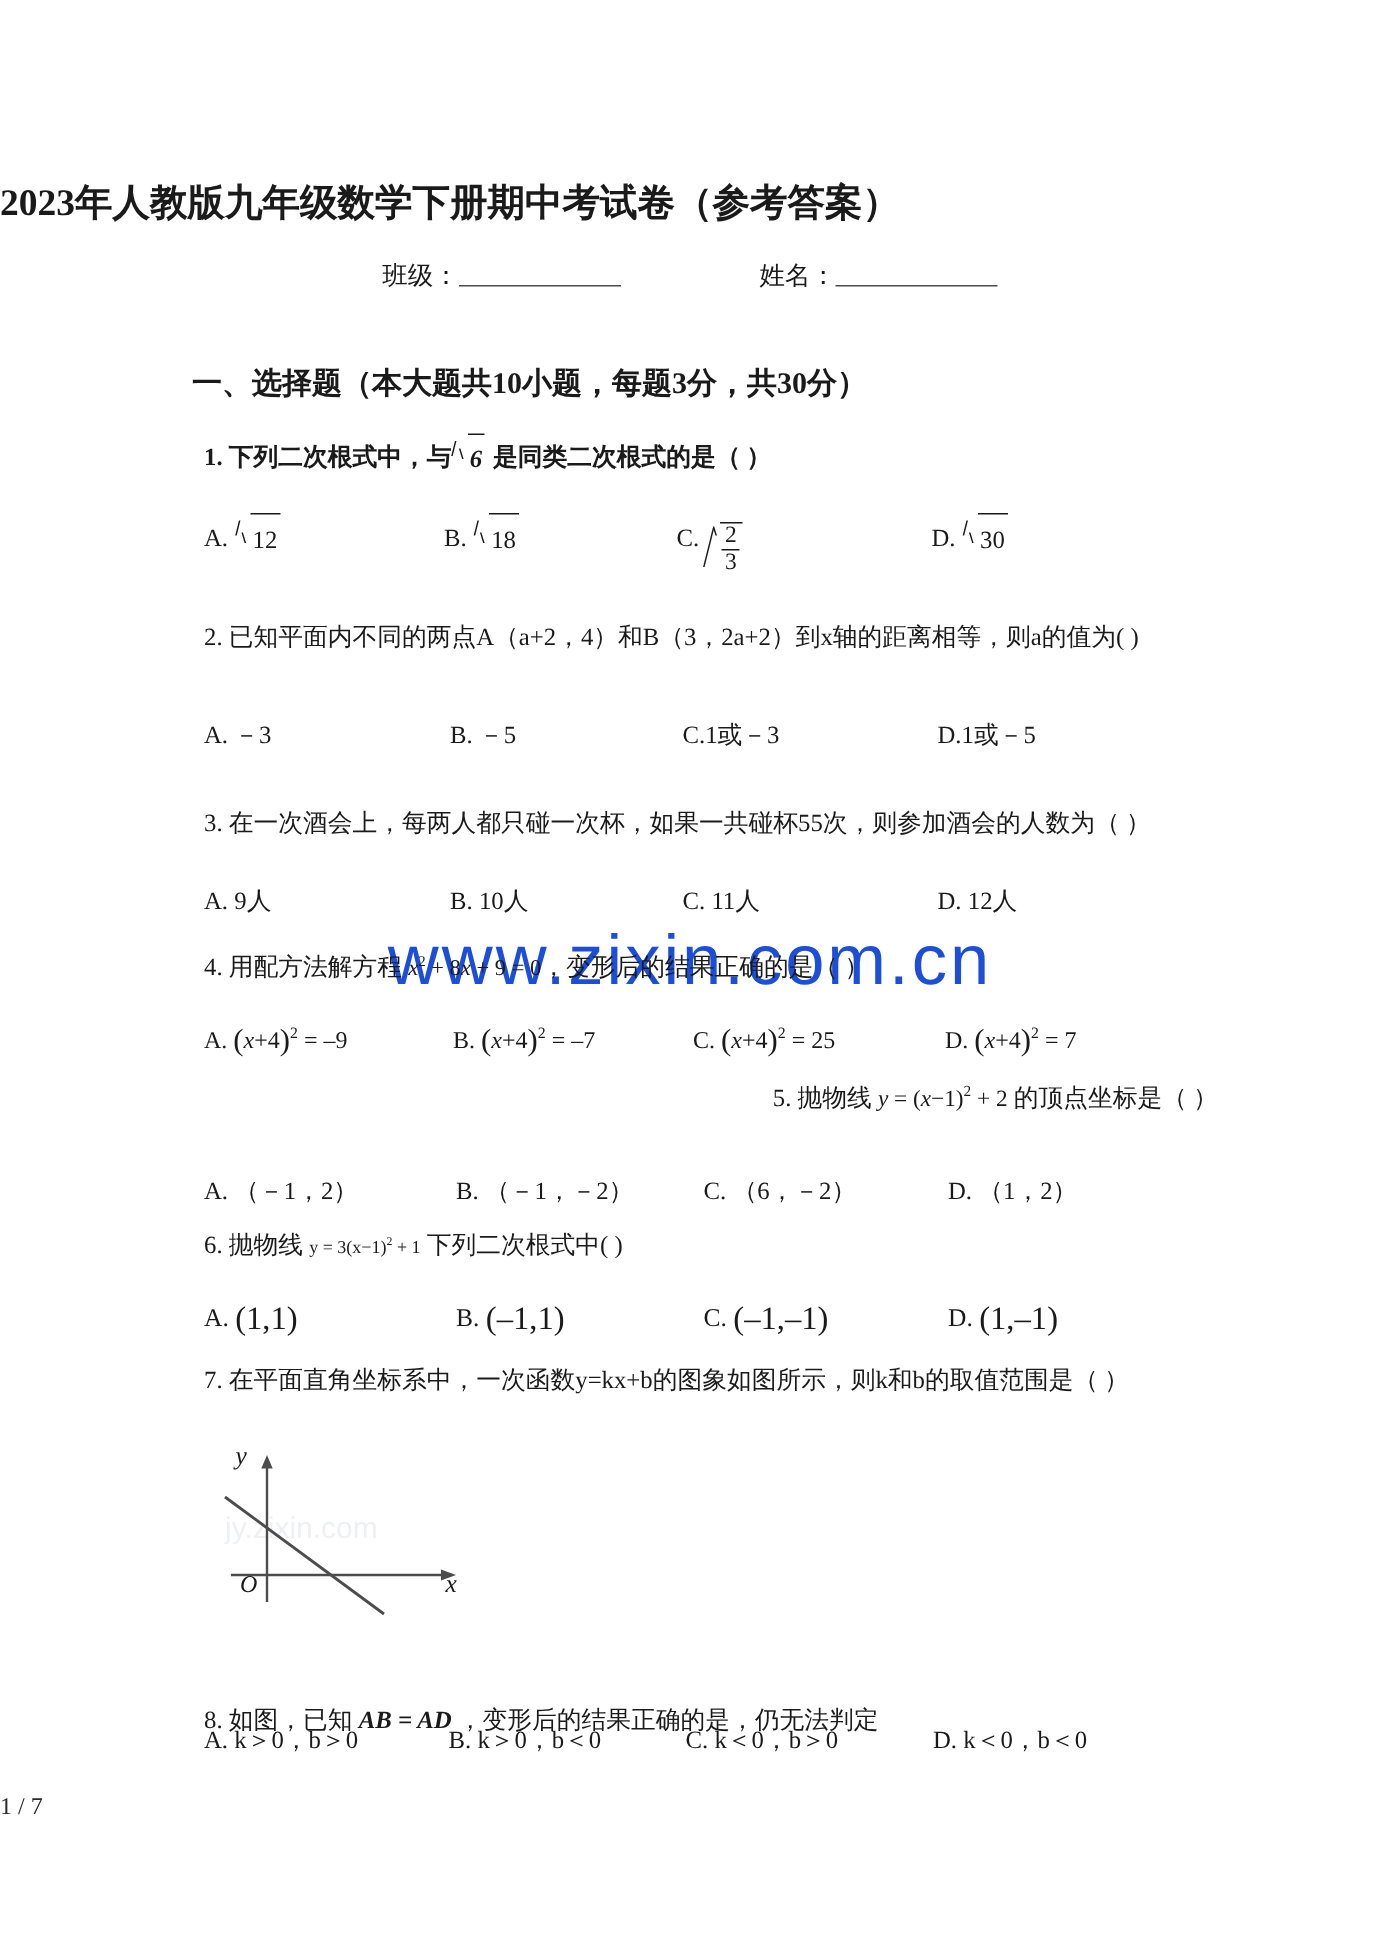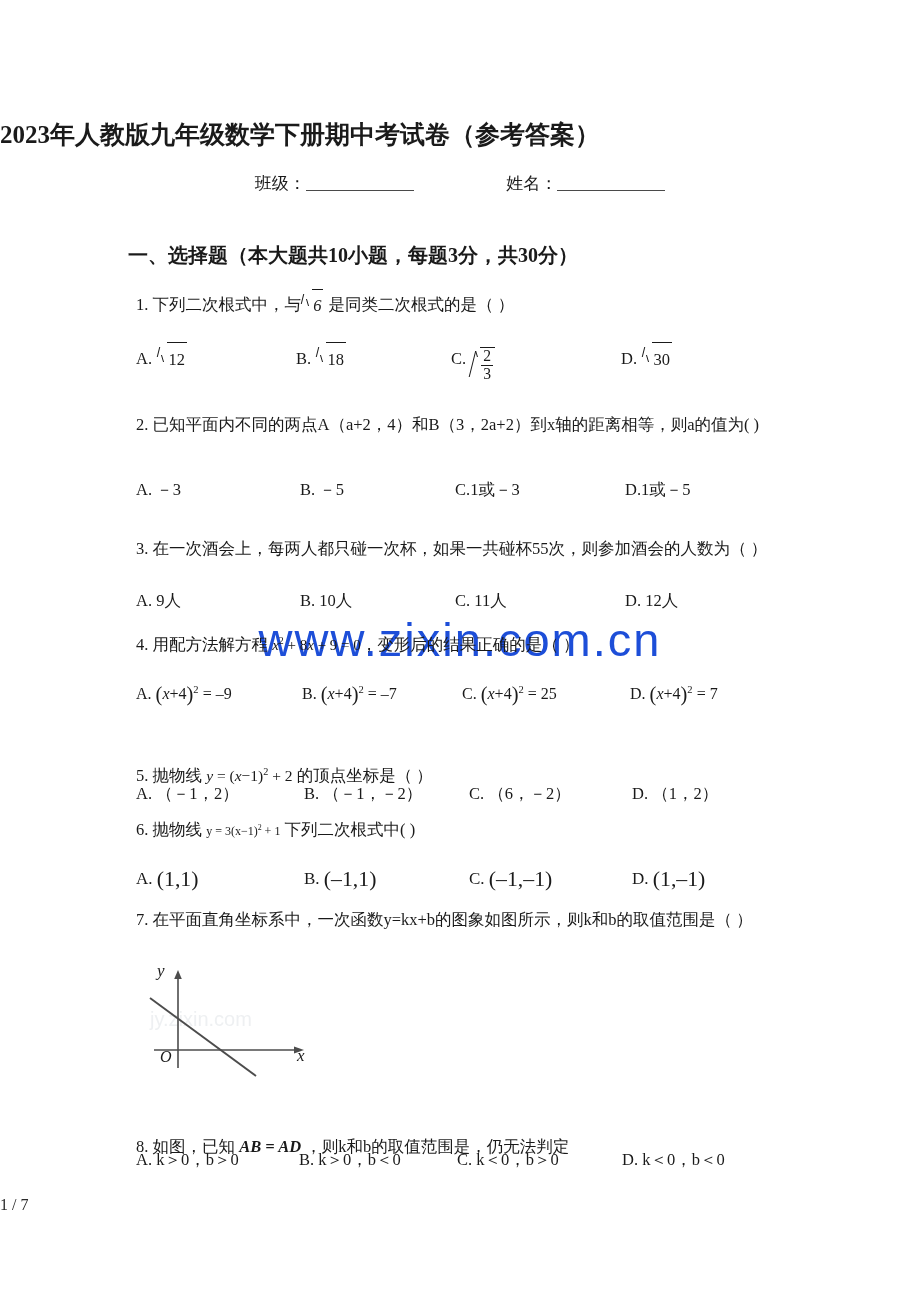--- a/index.html
+++ b/index.html
@@ -202,21 +202,21 @@
     <div class="doc-title">2023年人教版九年级数学下册期中考试卷（参考答案）</div>
 
     <div class="id-line">
       <span class="id-field"><span>班级：</span><span class="id-blank"></span></span>
       <span class="id-gap"></span>
       <span class="id-field"><span>姓名：</span><span class="id-blank"></span></span>
     </div>
 
     <div class="section-header">一、选择题（本大题共10小题，每题3分，共30分）</div>
 
-    <div class="q-stem" style="top:289px;">
+    <div class="q-stem" style="top:289px;font-weight:bold;">
       <span>1.</span>
       <span>下列二次根式中，与</span><span class="sqrt"><span class="rad mi">6</span></span>
       <span>是同类二次根式的是（      ）</span>
     </div>
     <div class="q-opts" style="top:342px; line-height:34px;">
       <span class="opt" style="width:160px;"><span>A.</span>&nbsp;<span class="sqrt"><span class="rad mn">12</span></span></span><span class="opt" style="width:155px;"><span>B.</span>&nbsp;<span class="sqrt"><span class="rad mn">18</span></span></span><span class="opt" style="width:170px;"><span>C.</span>&nbsp;<span class="sqrt frac-sqrt"><span class="rad"><span class="frac" style="vertical-align:-0.30em;"><span class="num">2</span><span class="den">3</span></span></span></span></span><span class="opt"><span>D.</span>&nbsp;<span class="sqrt"><span class="rad mn">30</span></span></span>
     </div>
 
     <div class="q-stem" style="top:409px; width:672px;">
       <span>2.</span>
@@ -236,21 +236,21 @@
 
     <div class="q-stem" style="top:629px;">
       <span>4.</span>
       <span>用配方法解方程</span>
       <span class="mi" style="font-size:15px;"><span class="mi">x</span><sup class="exp">2</sup><span class="mn">&nbsp;+&nbsp;</span><span class="mn">8</span><span class="mi">x</span><span class="mn">&nbsp;+&nbsp;9&nbsp;=&nbsp;0</span></span><span>，变形后的结果正确的是（    ）</span>
     </div>
     <div class="q-opts" style="top:681px; font-size:16px;">
       <span class="opt" style="width:166px;"><span>A.</span>&nbsp;<span class="bigparen">(</span><span class="mi">x</span>+4<span class="bigparen">)</span><sup class="exp">2</sup>&nbsp;<span>= –9</span></span><span class="opt" style="width:160px;"><span>B.</span>&nbsp;<span class="bigparen">(</span><span class="mi">x</span>+4<span class="bigparen">)</span><sup class="exp">2</sup>&nbsp;<span>= –7</span></span><span class="opt" style="width:168px;"><span>C.</span>&nbsp;<span class="bigparen">(</span><span class="mi">x</span>+4<span class="bigparen">)</span><sup class="exp">2</sup>&nbsp;<span>= 25</span></span><span class="opt"><span>D.</span>&nbsp;<span class="bigparen">(</span><span class="mi">x</span>+4<span class="bigparen">)</span><sup class="exp">2</sup>&nbsp;<span>= 7</span></span>
     </div>
 
-    <div class="q-stem" style="top:760px;">
+    <div class="q-stem" style="top:716px;text-align:right;">
       <span>5.</span>
       <span>抛物线</span>
       <span style="font-size:15.5px;"><span class="mi">y</span><span class="mn">&nbsp;=&nbsp;(</span><span class="mi">x</span><span class="mn">−1)</span><sup class="exp">2</sup><span class="mn">&nbsp;+&nbsp;2</span></span>
       <span>的顶点坐标是（      ）</span>
     </div>
     <div class="q-opts" style="top:781px;">
       <span class="opt" style="width:168px;"><span>A.</span>&nbsp;<span>（－1，2）</span></span><span class="opt" style="width:165px;"><span>B.</span>&nbsp;<span>（－1，－2）</span></span><span class="opt" style="width:163px;"><span>C.</span>&nbsp;<span>（6，－2）</span></span><span class="opt"><span>D.</span>&nbsp;<span>（1，2）</span></span>
     </div>
 
     <div class="q-stem" style="top:814px;">
@@ -285,19 +285,19 @@
     </div>
 
     <div class="q-opts" style="top:1147px;">
       <span class="opt" style="width:163px;"><span>A.</span>&nbsp;<span>k＞0，b＞0</span></span><span class="opt" style="width:158px;"><span>B.</span>&nbsp;<span>k＞0，b＜0</span></span><span class="opt" style="width:165px;"><span>C.</span>&nbsp;<span>k＜0，b＞0</span></span><span class="opt"><span>D.</span>&nbsp;<span>k＜0，b＜0</span></span>
     </div>
 
     <div class="q-stem" style="top:1131px;">
       <span>8.</span>
       <span>如图，已知</span>
       <span class="mi"><span style="font-weight:600;">AB = AD</span></span>
-      <span>，则k和b的取值范围是，仍无法判定</span>
+      <span>，变形后的结果正确的是，仍无法判定</span>
     </div>
 
     <div class="page-footer">1 / 7</div>
 
   </div>
 </div>
 
 </body></html>

